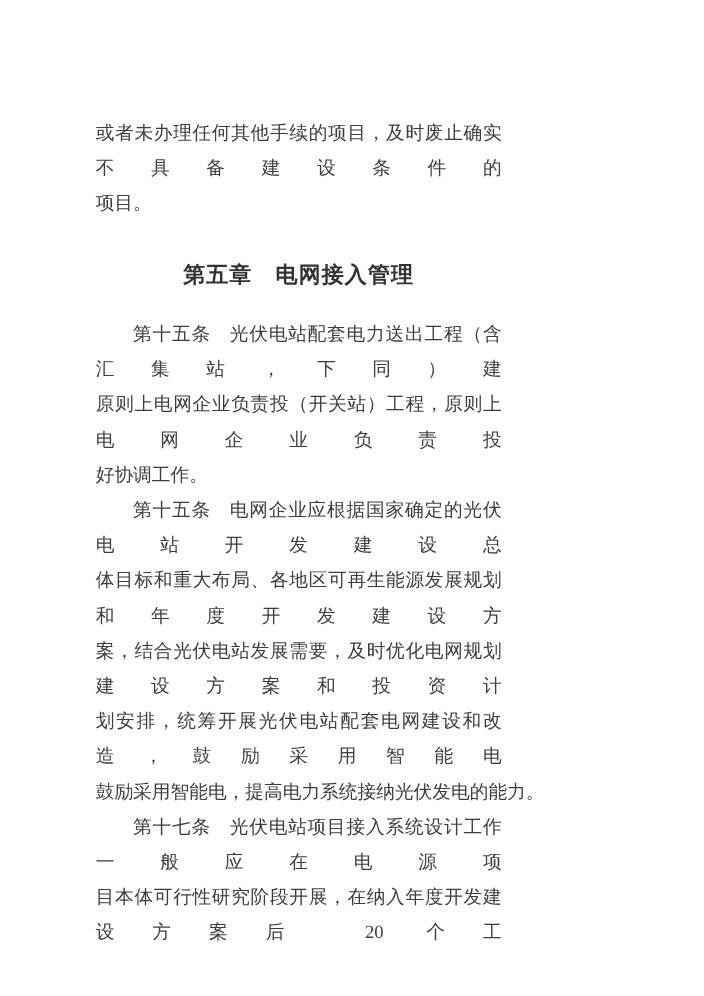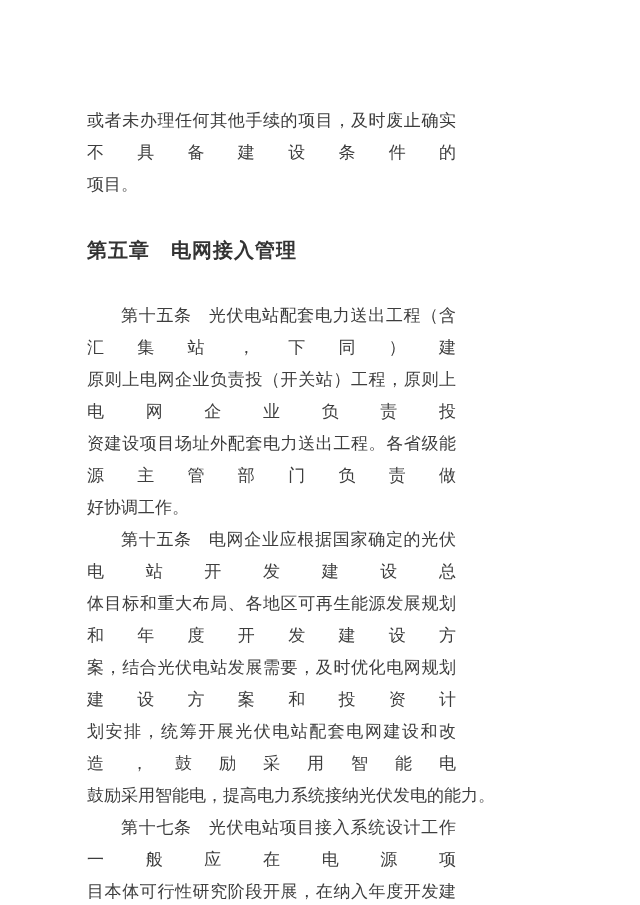--- a/index.html
+++ b/index.html
@@ -33,23 +33,23 @@
       text-justify: inter-character;
     }
     .first {
       text-indent: 2em;
     }
     .chapter-heading {
       font-size: 20px;
       line-height: 32px;
       font-weight: bold;
       color: #333333;
-      text-align: left;
+      text-align: center;
       margin-top: 33px;
-      margin-bottom: 34px;
+      margin-bottom: 22px;
       letter-spacing: 1px;
     }
     .art-num {
       font-weight: normal;
       margin-right: 1em;
     }
   </style>
 </head>
 <body>
 
@@ -57,21 +57,20 @@
 
   <div class="line just">或者未办理任何其他手续的项目，及时废止确实不具备建设条件的</div>
   <div class="line">项目。</div>
 
   <div class="chapter-heading">第五章　电网接入管理</div>
 
   <div class="line just first">
     <span class="art-num">第十五条</span><span>光伏电站配套电力送出工程（含汇集站，下同）建</span>
   </div>
   <div class="line just">原则上电网企业负责投（开关站）工程，原则上电网企业负责投</div>
-  <div class="line just">资建设项目场址外配套电力送出工程。各省级能源主管部门负责做</div>
   <div class="line">好协调工作。</div>
 
   <div class="line just first">
     <span class="art-num">第十五条</span><span>电网企业应根据国家确定的光伏电站开发建设总</span>
   </div>
   <div class="line just">体目标和重大布局、各地区可再生能源发展规划和年度开发建设方</div>
   <div class="line just">案，结合光伏电站发展需要，及时优化电网规划建设方案和投资计</div>
   <div class="line just">划安排，统筹开展光伏电站配套电网建设和改造，鼓励采用智能电</div>
   <div class="line">鼓励采用智能电，提高电力系统接纳光伏发电的能力。</div>
 

